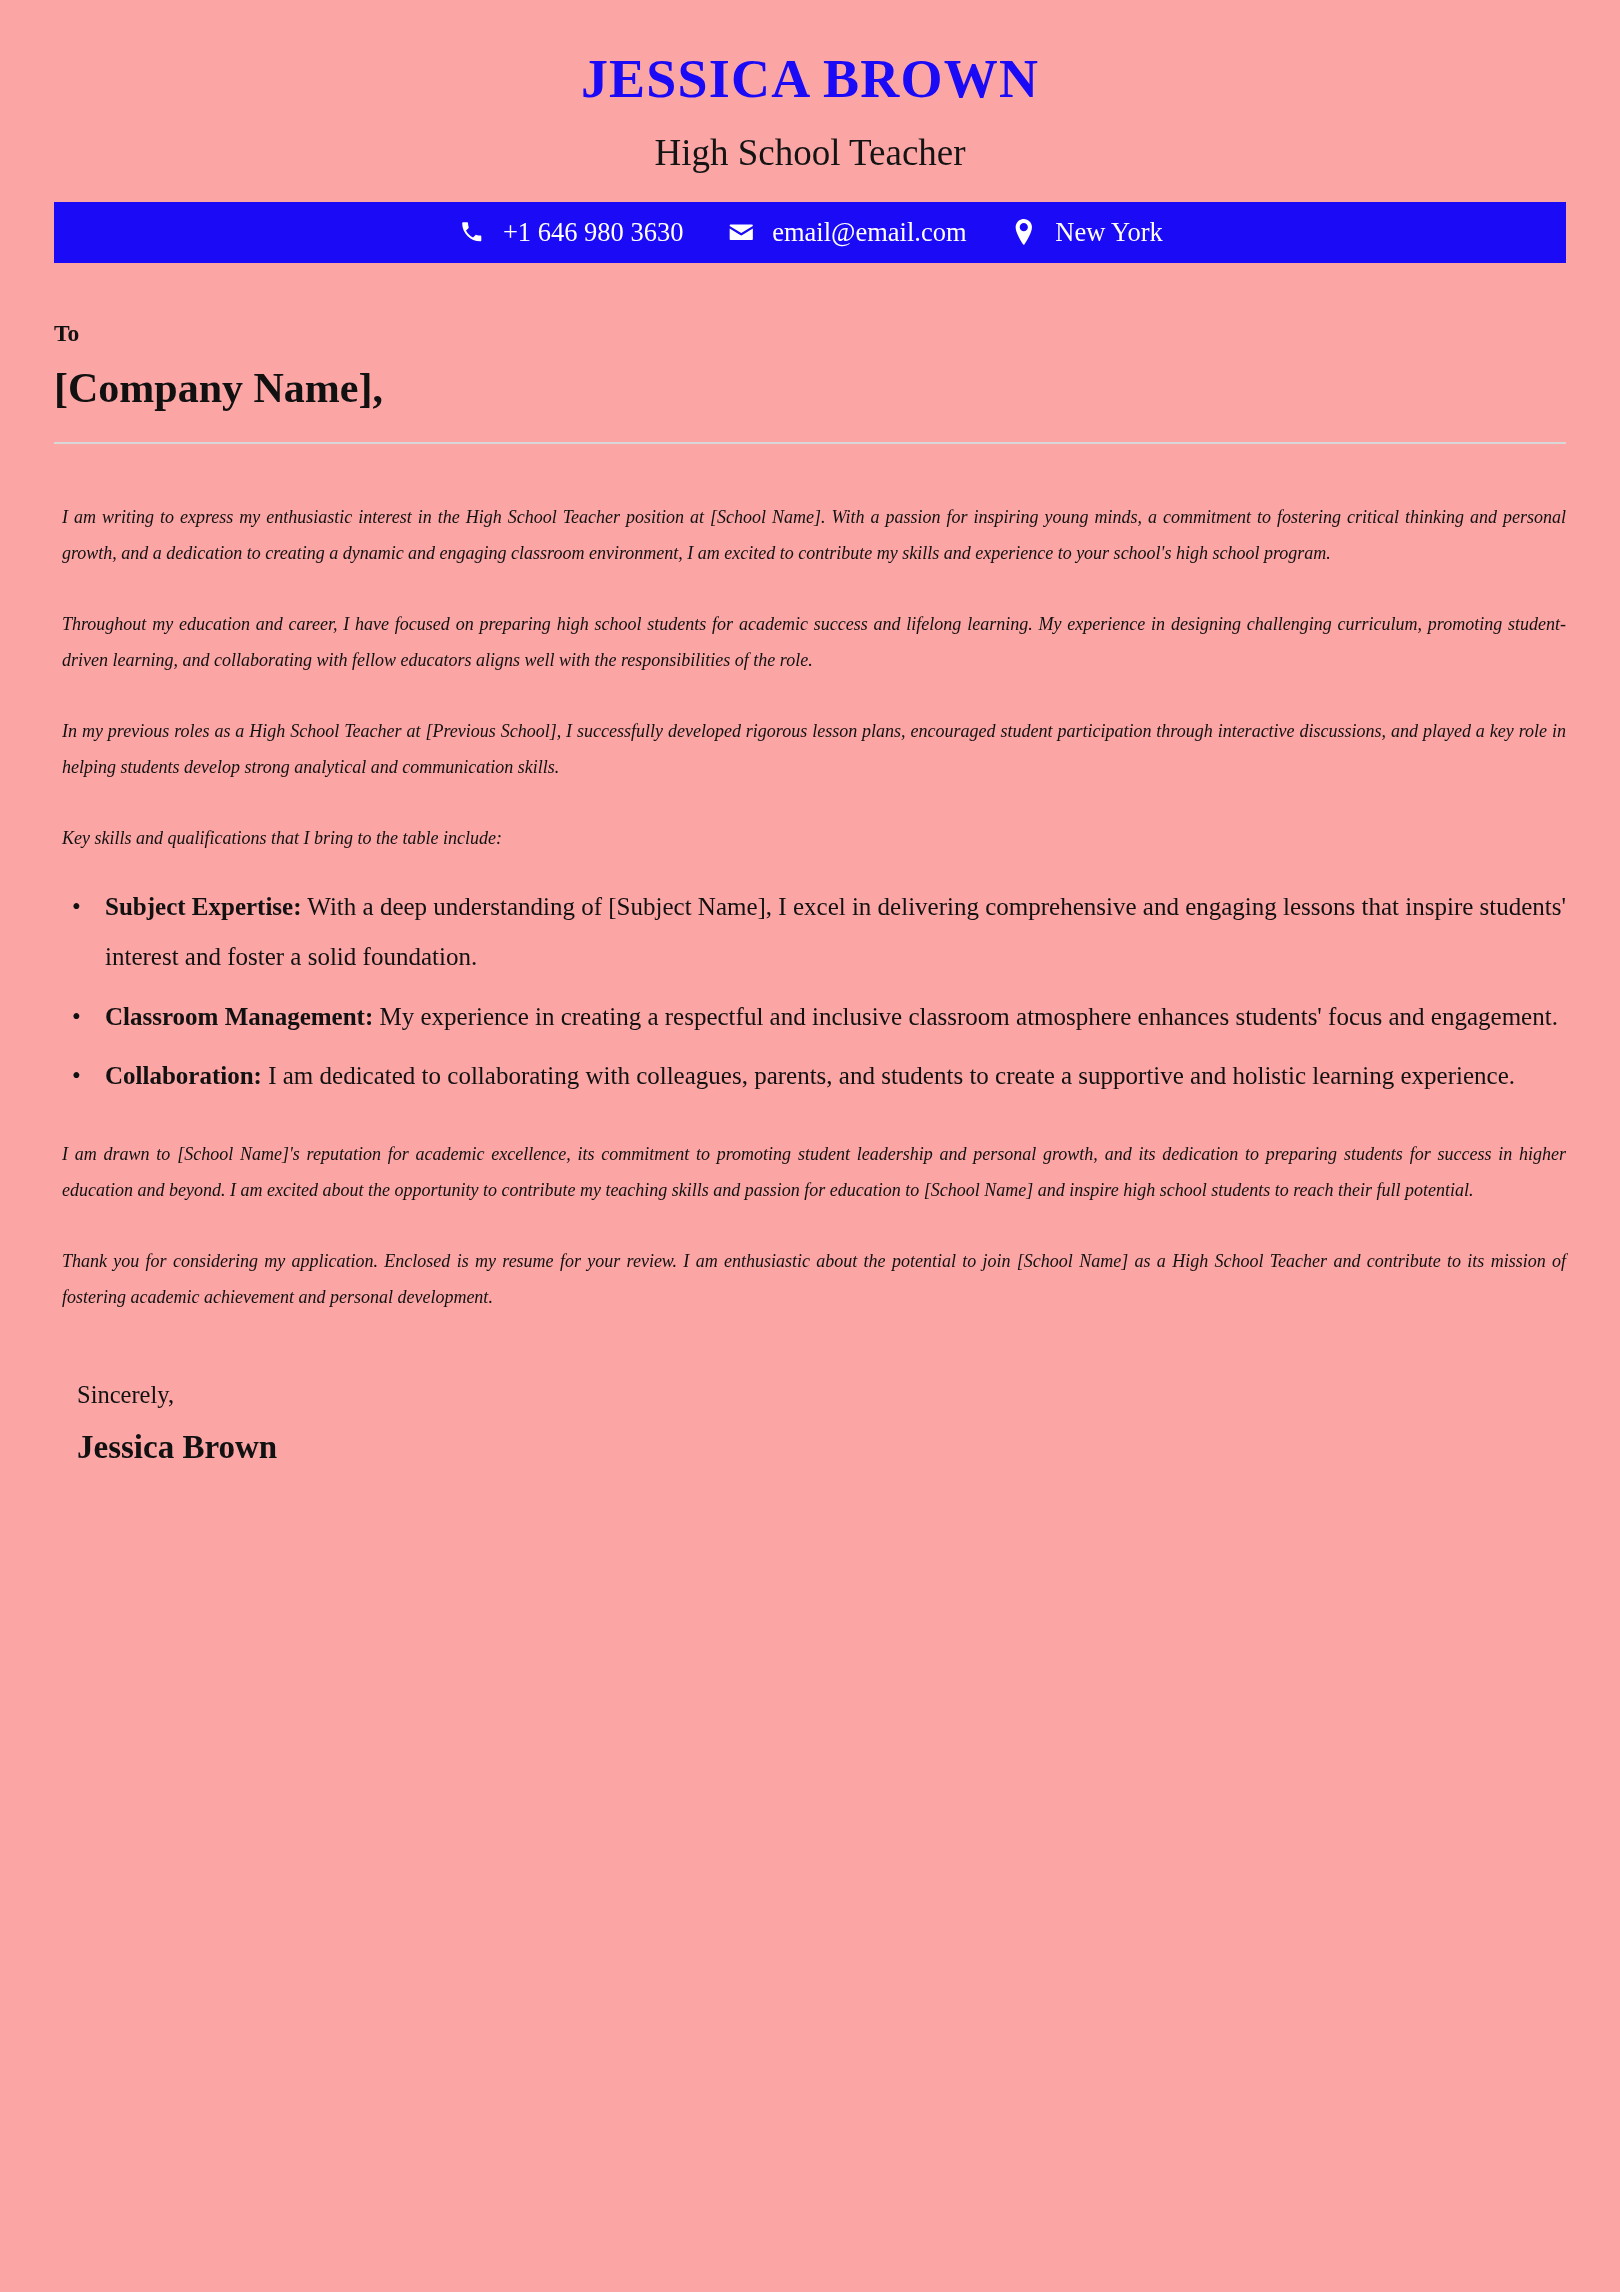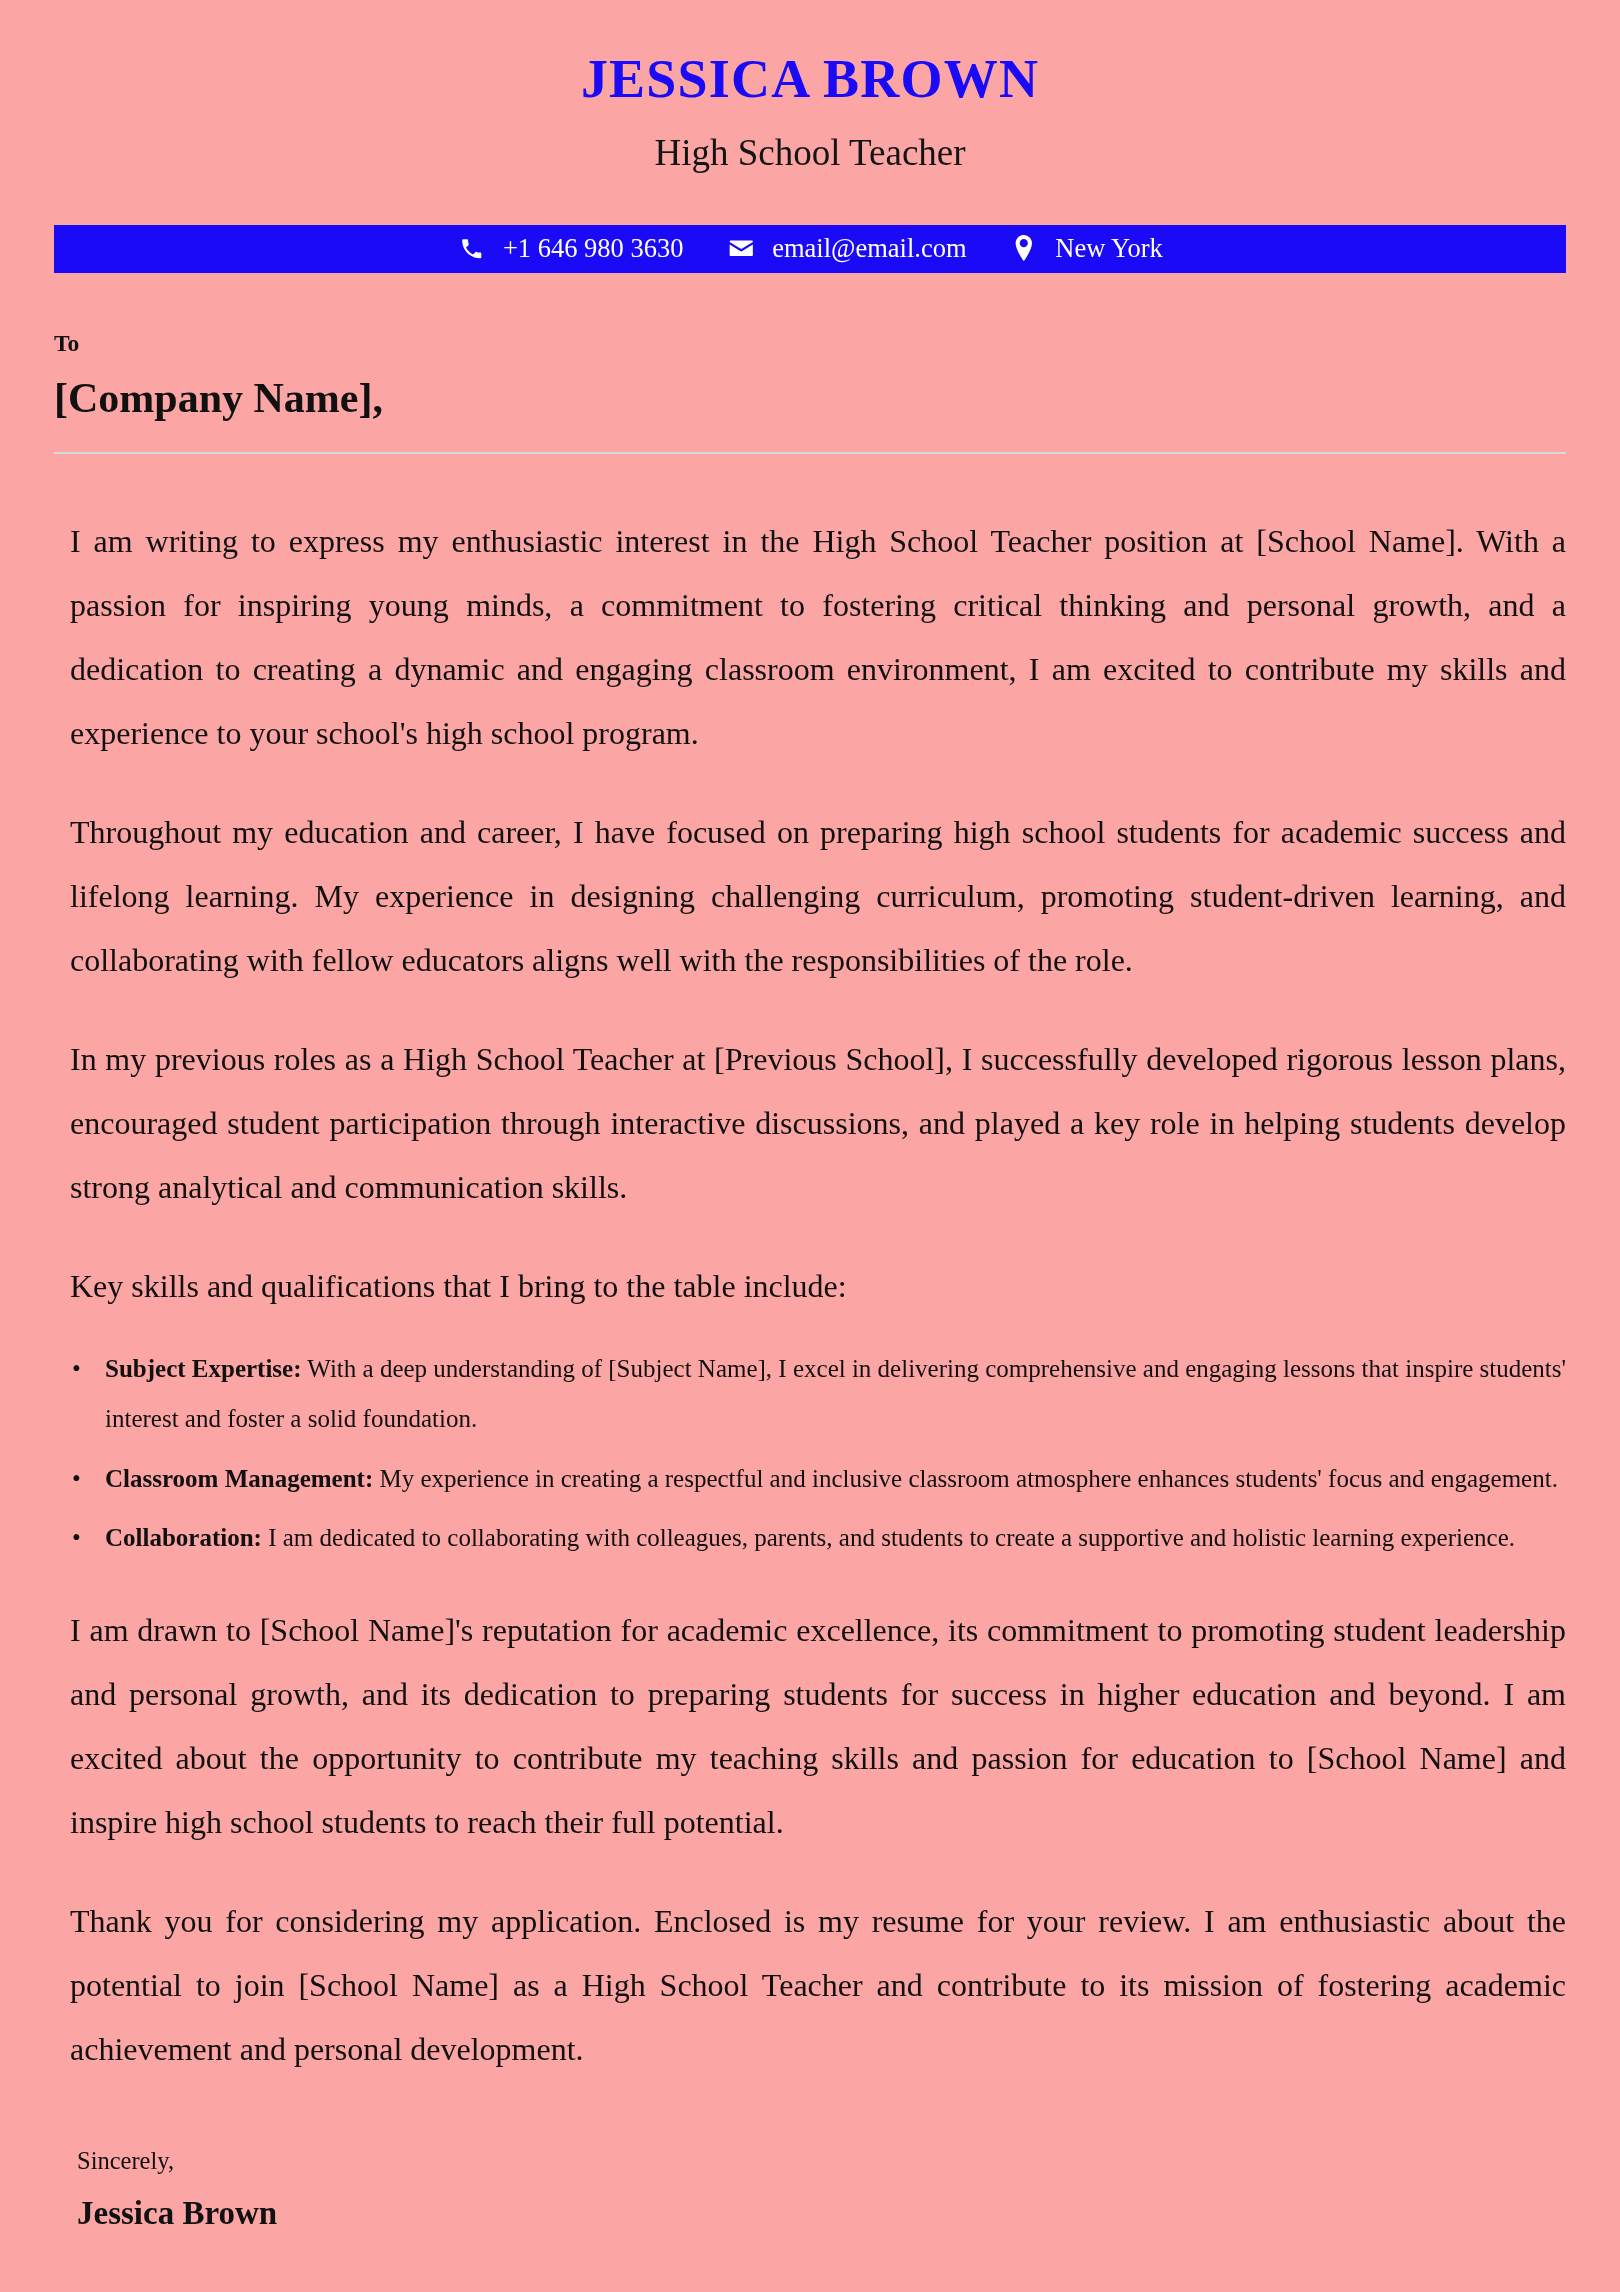--- a/index.html
+++ b/index.html
@@ -39,23 +39,23 @@
   .cand-title {
     font-size: 37px;
     font-weight: normal;
     line-height: 1.2;
     margin: 23.5px 0 0 0;
     color: #141414;
   }
 
   
   .contact-bar {
-    margin: 49px auto 0 auto;
+    margin: 26px auto 0 auto;
     width: 1512px;
-    height: 48px;
+    height: 61px;
     display: flex;
     align-items: center;
     justify-content: center;
     gap: 0;
     color: #ffffff;
     font-size: 26.5px;
     box-sizing: border-box;
   }
   .contact-item {
     display: flex;
@@ -104,25 +104,26 @@
   }
 
   .salutation {
     font-size: 31px;
     font-weight: bold;
     line-height: 1.3;
     margin: 39px 0 0 0;
   }
 
   p.para {
-    font-size: 32px;
+    font-size: 18px;
     line-height: 2.0;
     text-align: justify;
     text-justify: inter-word;
-    margin: 35px 0 0 16px;
+    margin: 35px 0 0 8px;
+    font-style: italic;
   }
   p.para.first { margin-top: 55px; }
   p.lead-in {
     text-align: left;
   }
 
   ul.skills {
     margin: 25.5px 0 0 0;
     padding-left: 51px;
     list-style: none;

